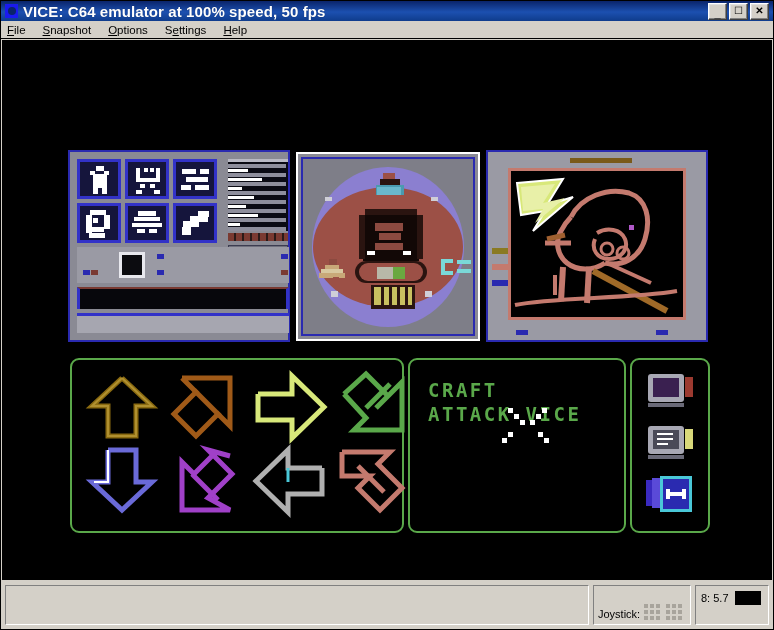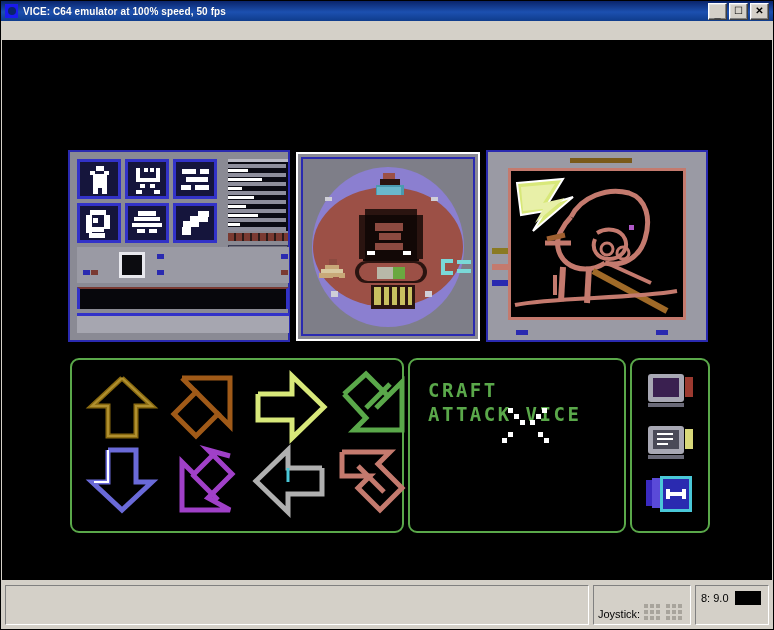--- a/index.html
+++ b/index.html
@@ -7,21 +7,21 @@
 
   
   #window{width:774px;height:630px;position:relative;background:#d4d0c8;
           border:1px solid #000;box-sizing:border-box;}
 
   #titlebar{height:20px;background:linear-gradient(to bottom,#0a246a 0%,#1c50b0 55%,#0f3c8c 100%);
             display:flex;align-items:center;padding:0 2px;box-sizing:border-box;}
   #titlebar .tb-icon{width:16px;height:14px;margin:0 3px 0 1px;position:relative;flex:0 0 auto;}
   #titlebar .tb-icon .c{position:absolute;left:1px;top:0;width:13px;height:14px;background:#1a1aee;}
   #titlebar .tb-icon .c2{position:absolute;left:4px;top:3px;width:8px;height:8px;background:#0a246a;border-radius:50%;}
-  #titlebar .tb-title{color:#fff;font-size:10px;font-weight:bold;letter-spacing:.1px;
+  #titlebar .tb-title{color:#fff;font-size:15px;font-weight:bold;letter-spacing:.1px;
         white-space:nowrap;overflow:hidden;text-overflow:ellipsis;flex:1 1 auto;
         text-shadow:0 0 1px rgba(0,0,0,.4);}
   .tb-btns{display:flex;gap:2px;flex:0 0 auto;padding-right:2px;}
   .tb-btn{width:17px;height:15px;background:#d4d0c8;border:1px solid #fff;
           border-right-color:#404040;border-bottom-color:#404040;
           box-shadow:inset -1px -1px 0 #808080, inset 1px 1px 0 #dfdfdf;
           position:relative;cursor:default;}
   .tb-btn span{position:absolute;left:0;right:0;top:0;bottom:0;
         font-size:9px;line-height:13px;text-align:center;color:#000;font-family:"Liberation Sans",sans-serif;}
   .tb-btn.min span{line-height:18px;font-size:11px;font-weight:bold;}
@@ -146,20 +146,27 @@
         </div>
       <div class="tb-btn max">
           <span>☐</span>
         </div>
       <div class="tb-btn close">
           <span>✕</span>
         </div>
     </div>
   </div>
 
+  <div id="menubar">
+    <div class="menu-item"><u>F</u>ile</div>
+    <div class="menu-item"><u>S</u>napshot</div>
+    <div class="menu-item"><u>O</u>ptions</div>
+    <div class="menu-item">S<u>e</u>ttings</div>
+    <div class="menu-item"><u>H</u>elp</div>
+  </div>
 
   <div id="emuwrap">
   <div id="emu">
 
     <div id="tl-panel">
       <div id="tl-inner">
 
         <div class="tile" style="left:4px;top:4px">
           <div class="glyph">
             <i class="px" style="left:16px;top:4px;width:8px;height:5px"></i>
@@ -504,18 +511,18 @@
           <i></i>
           <i></i>
           <i></i>
           <i></i>
           <i></i>
           <i></i>
       </div>
     </div>
 
     <div class="sb-panel" id="sb-drive">
-      <span class="dlbl">8: 9.0</span>
+      <span class="dlbl">8: 5.7</span>
       <i id="sb-led"></i>
     </div>
   </div>
 
 </div>
 
 </body></html>

